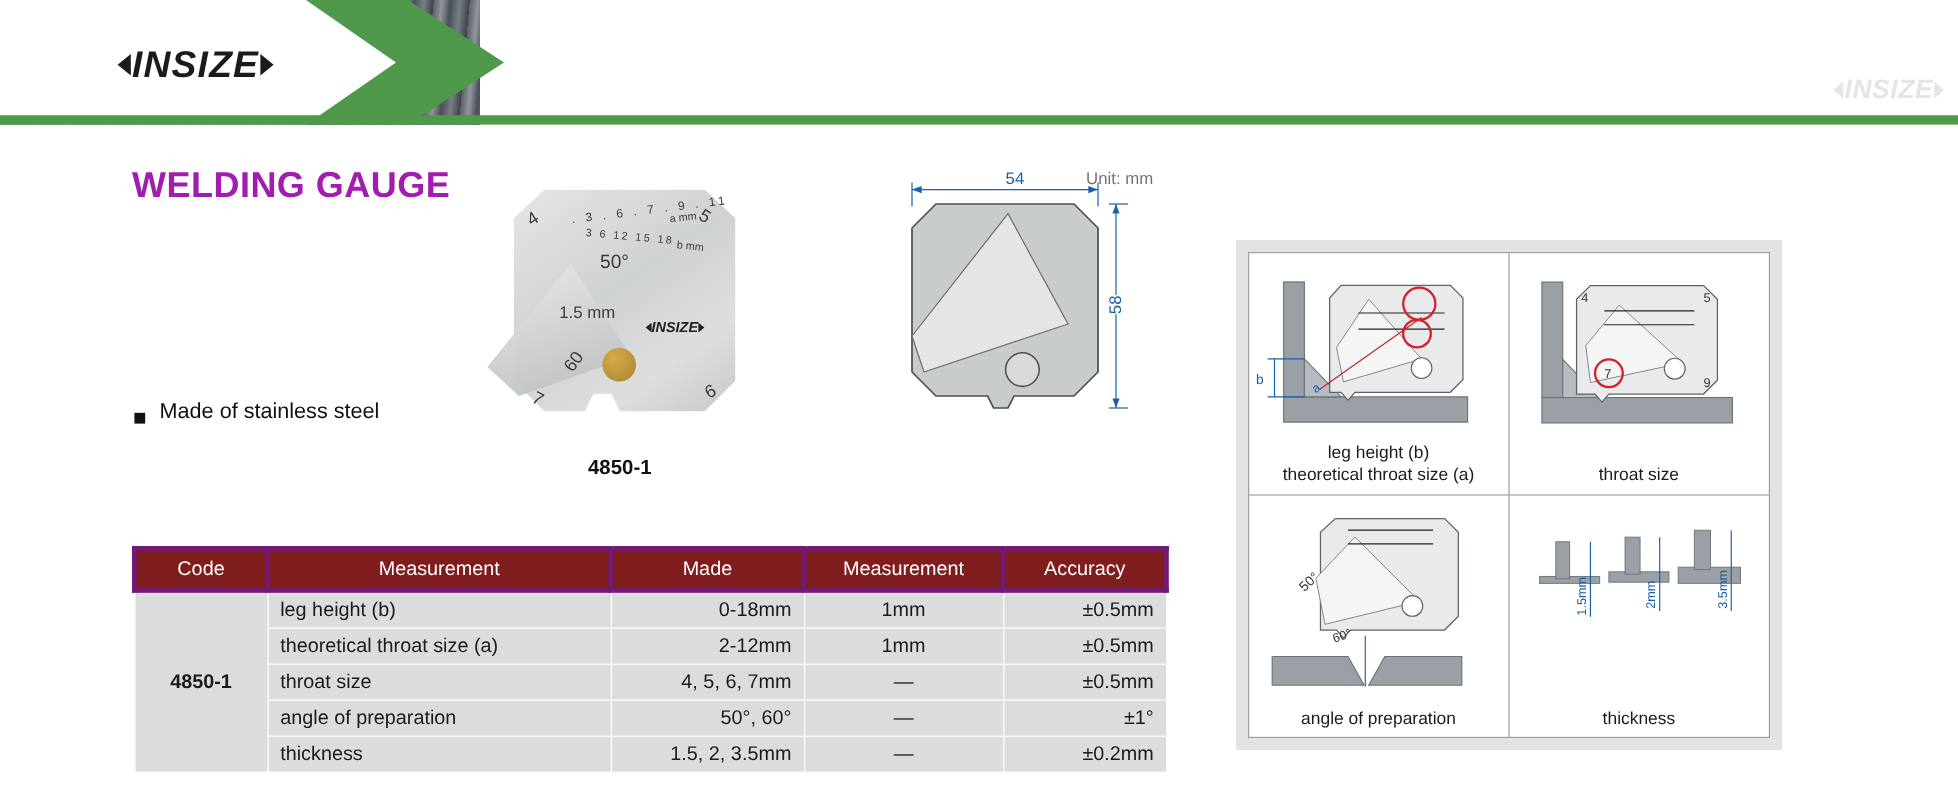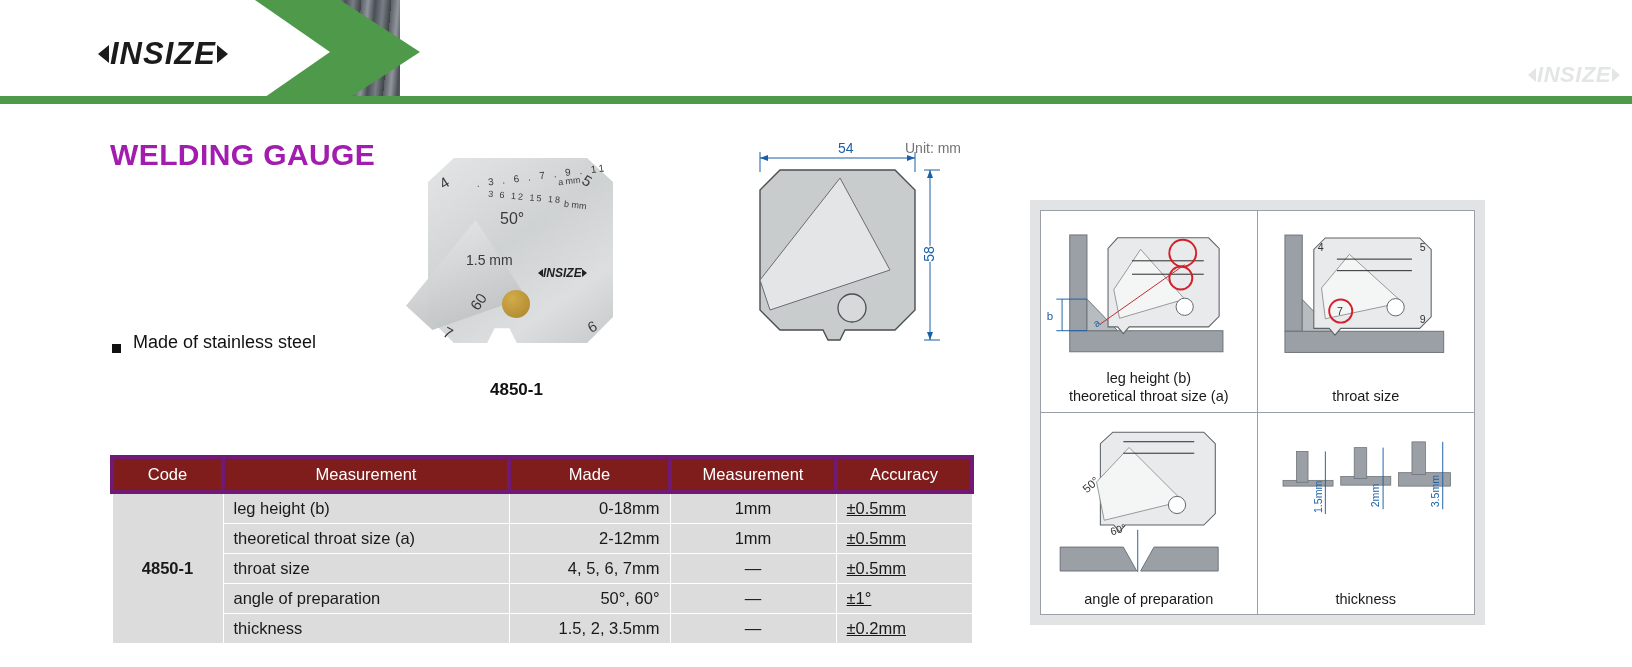--- a/index.html
+++ b/index.html
@@ -299,21 +299,21 @@
     white-space: nowrap;
   }
   .spec-table td.code-cell {
     font-weight: bold;
     text-align: center;
     width: 90px;
   }
   .spec-table td.meas { text-align: left; width: 265px; }
   .spec-table td.range { text-align: right; width: 140px; }
   .spec-table td.grad { text-align: center; width: 145px; margin-left: 16px; }
-  .spec-table td.acc  { text-align: left; width: 115px; text-decoration: underline; }
+  .spec-table td.acc  { text-align: right; width: 115px; }
 </style>
 </head>
 <body>
 
 <div class="header">
   <div class="header-photo"></div>
   <div class="header-green"></div>
   <div class="header-white-chev"></div>
   <div class="header-greenline"></div>
   <div class="logo">

